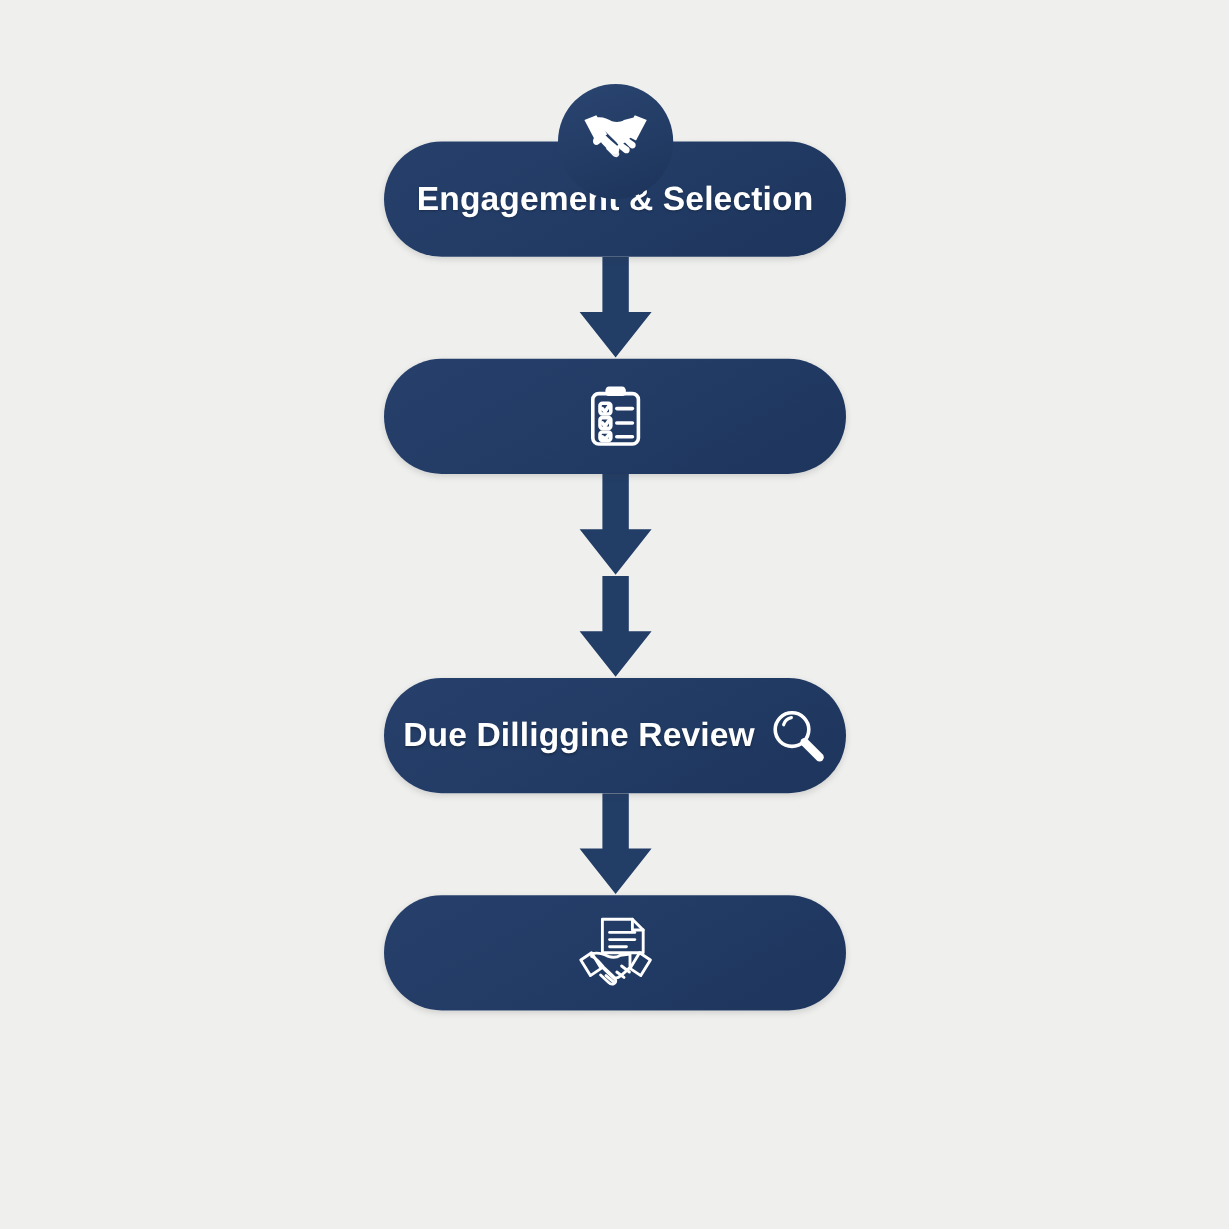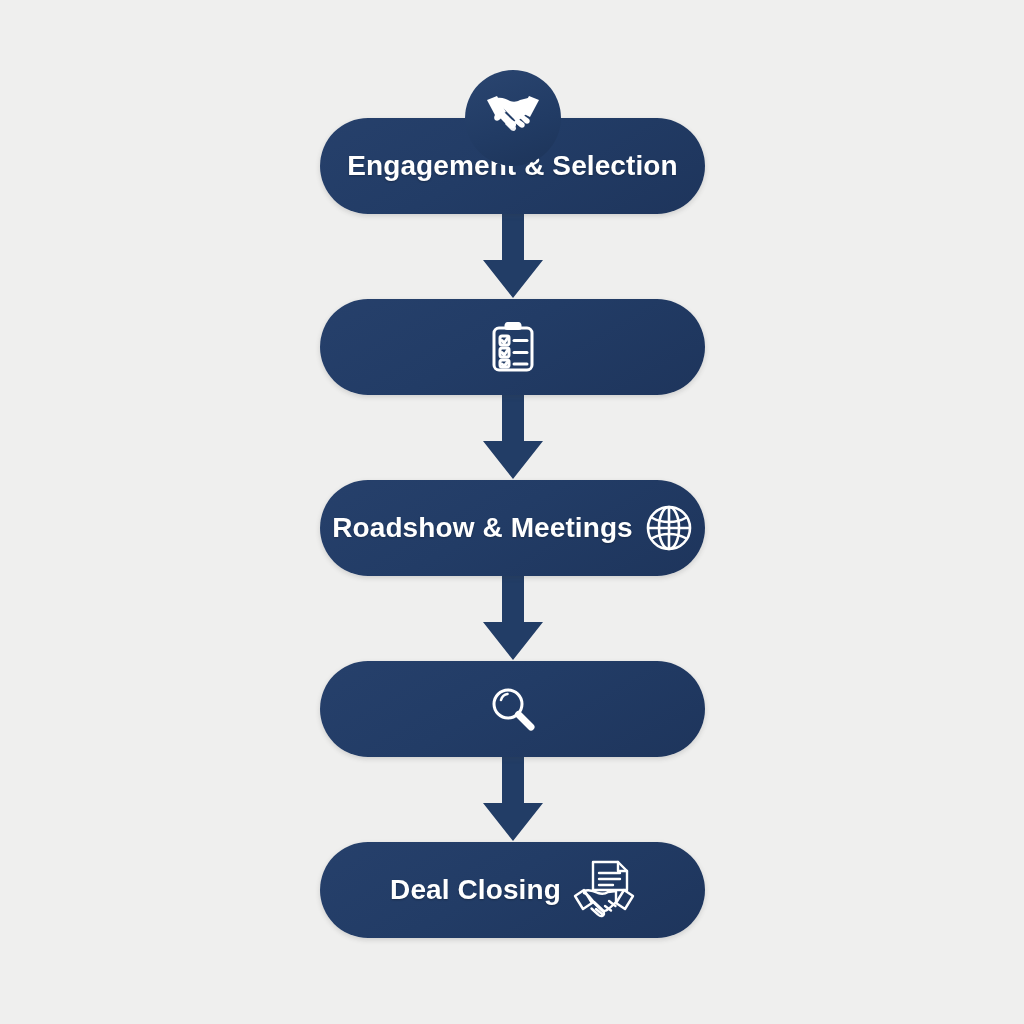--- a/index.html
+++ b/index.html
@@ -165,67 +165,50 @@
         </span>
       </div>
     </div>
 
     <div class="connector">
       <svg class="arrow" width="64" height="85" viewBox="0 0 64 85">
         <path d="M21 0 L43 0 L43 46 L62 46 L32 84 L2 46 L21 46 Z" fill="#223d66"></path>
       </svg>
     </div>
 
-    <div class="node">
-      <div class="node-inner">
-        <span class="node-label">Roadshow &amp; Meetings</span>
-        <span class="node-icon">
-          <svg width="48" height="48" viewBox="0 0 48 48">
-            <g fill="none" stroke="#ffffff" stroke-width="2.6">
-              <circle cx="24" cy="24" r="21"></circle>
-              <ellipse cx="24" cy="24" rx="10" ry="21"></ellipse>
-              <line x1="24" y1="3" x2="24" y2="45"></line>
-              <line x1="3" y1="24" x2="45" y2="24"></line>
-              <path d="M6.6 13.5 C11.5 16.4 17.4 18 24 18 C30.6 18 36.5 16.4 41.4 13.5"></path>
-              <path d="M6.6 34.5 C11.5 31.6 17.4 30 24 30 C30.6 30 36.5 31.6 41.4 34.5"></path>
-            </g>
-          </svg>
-        </span>
-      </div>
-    </div>
-
-    <div class="connector">
-      <svg class="arrow" width="64" height="85" viewBox="0 0 64 85">
-        <path d="M21 0 L43 0 L43 46 L62 46 L32 84 L2 46 L21 46 Z" fill="#223d66"></path>
-      </svg>
-    </div>
-
-    <div class="node">
-      <div class="node-inner">
+
+    <div class="connector">
+      <svg class="arrow" width="64" height="85" viewBox="0 0 64 85">
+        <path d="M21 0 L43 0 L43 46 L62 46 L32 84 L2 46 L21 46 Z" fill="#223d66"></path>
+      </svg>
+    </div>
+
+    <div class="node">
+      <div class="node-inner">
+        <span class="node-label">Due Dilliggine Review</span>
         <span class="node-icon">
           <svg width="48" height="48" viewBox="0 0 48 48">
             <g fill="none" stroke="#ffffff" stroke-width="3" stroke-linecap="round">
               <circle cx="19" cy="19" r="14"></circle>
               <path d="M12 15 C13 11.5 15.5 9.5 18.5 9" stroke-width="2.6"></path>
             </g>
             <path d="M29.5 29.5 L42 42" stroke="#ffffff" stroke-width="7" stroke-linecap="round"></path>
           </svg>
         </span>
       </div>
     </div>
 
     <div class="connector">
       <svg class="arrow" width="64" height="85" viewBox="0 0 64 85">
         <path d="M21 0 L43 0 L43 46 L62 46 L32 84 L2 46 L21 46 Z" fill="#223d66"></path>
       </svg>
     </div>
 
     <div class="node">
       <div class="node-inner">
-        <span class="node-label">Deal Closing</span>
         <span class="node-icon">
           <svg width="62" height="60" viewBox="0 0 62 60">
             <g fill="none" stroke="#ffffff" stroke-width="2.4" stroke-linejoin="round" stroke-linecap="round">
               <path d="M20 2 L45 2 L54 11 L54 30 L20 30 Z"></path>
               <path d="M45 2 L45 11 L54 11"></path>
               <line x1="26" y1="13" x2="47" y2="13"></line>
               <line x1="26" y1="19" x2="47" y2="19"></line>
               <line x1="26" y1="25" x2="40" y2="25"></line>
               <path d="M2 36 L11 30 L19 43 L10 49 Z"></path>
               <path d="M60 36 L51 30 L43 43 L52 49 Z"></path>

